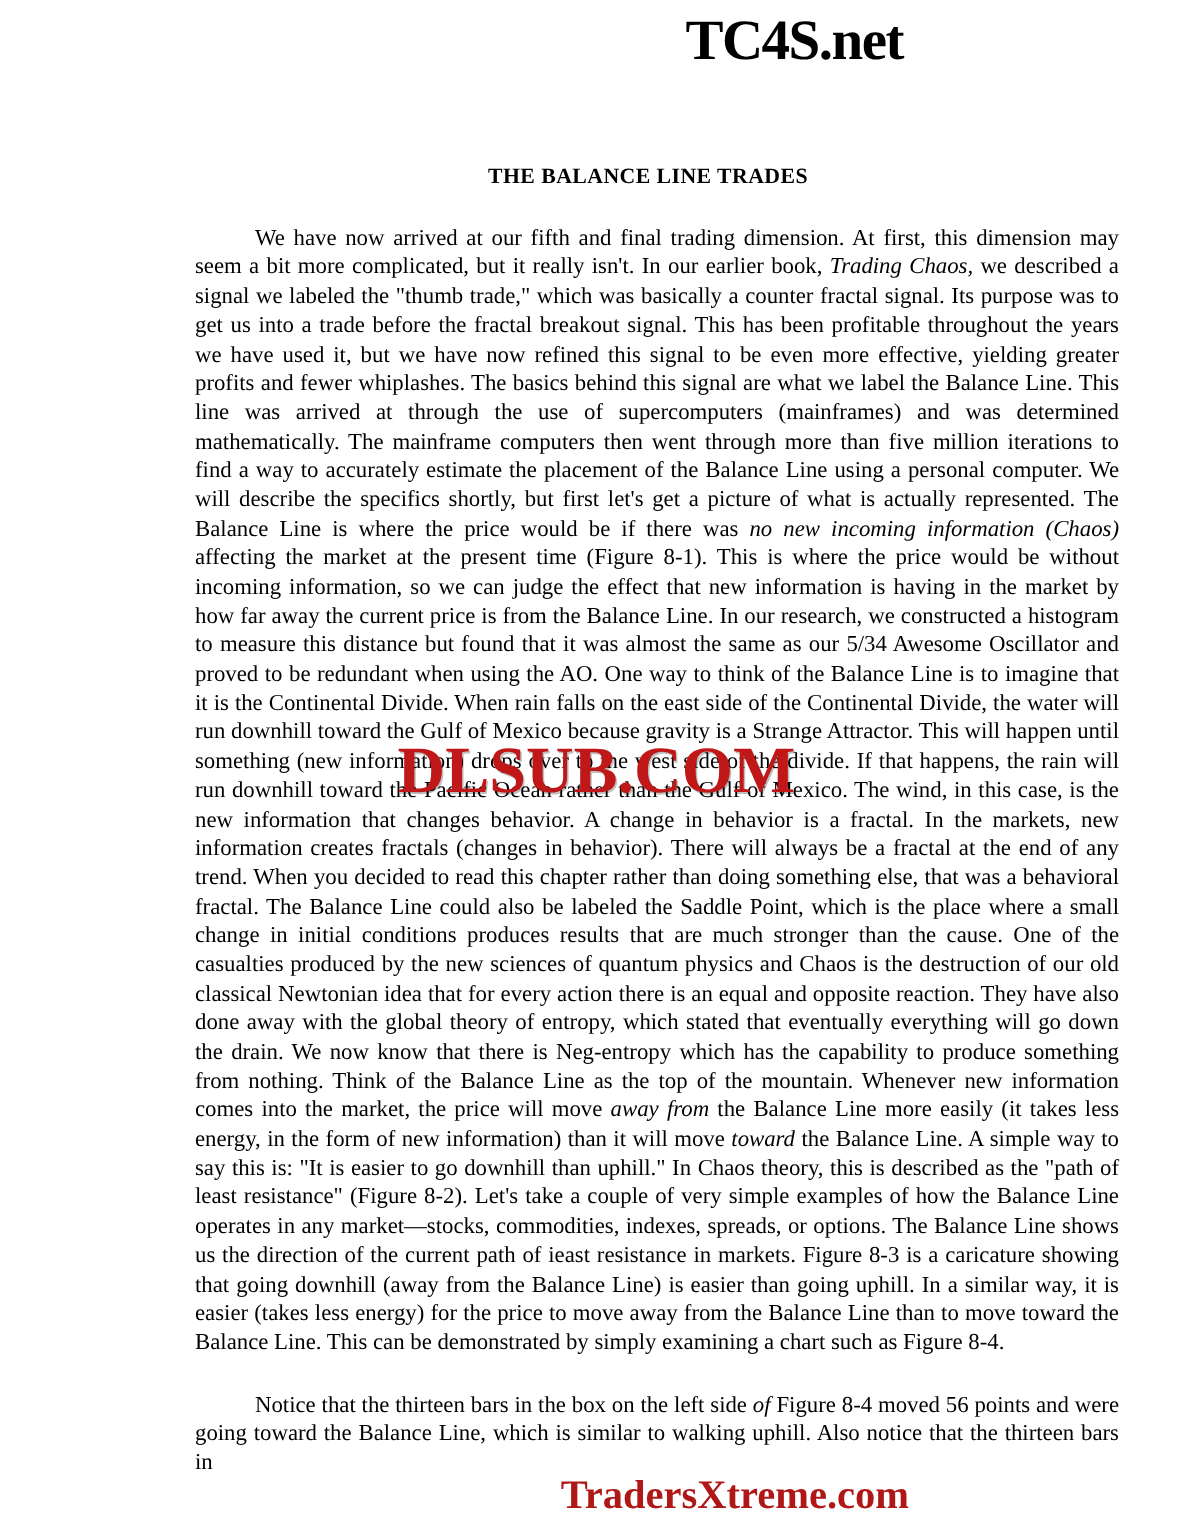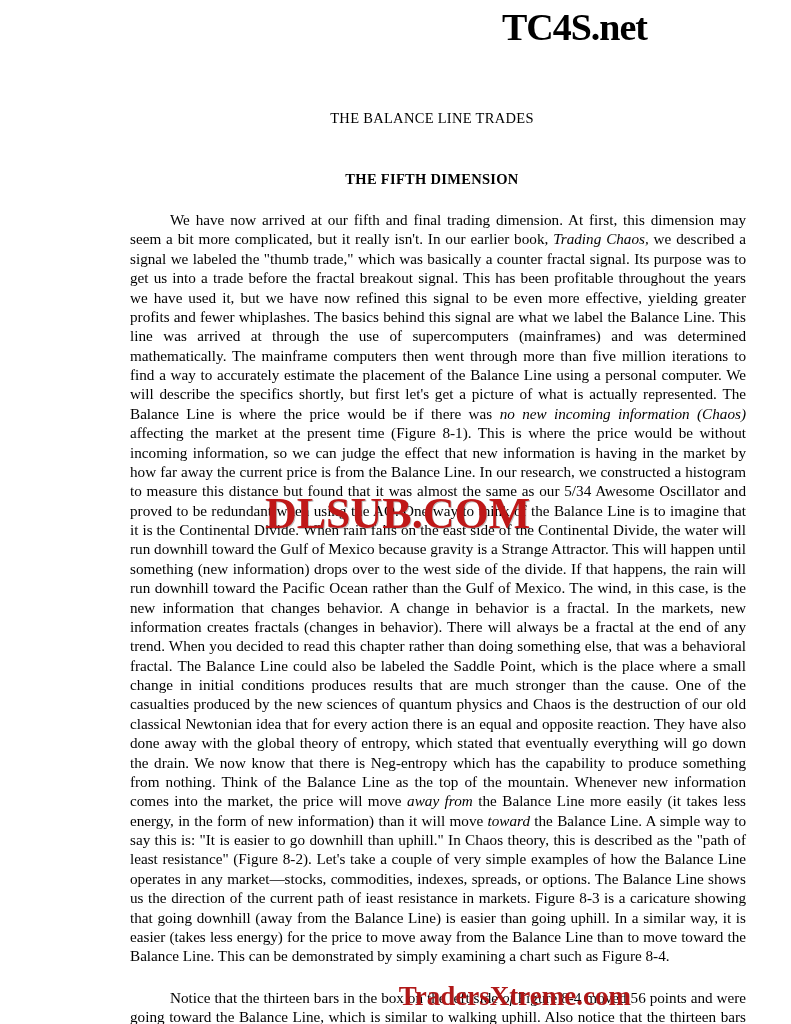--- a/index.html
+++ b/index.html
@@ -14,36 +14,35 @@
     overflow: hidden;
     font-family: "Liberation Serif", serif;
     color: #000000;
   }
   .page {
     position: absolute;
     left: 0; top: 0;
     width: 626px;
     height: 1024px;
     background: #ffffff;
-    padding-left: 45px;
   }
   .watermark-top {
     position: absolute;
     right: 24px;
     top: 8px;
     font-family: "Liberation Serif", serif;
     font-size: 38px;
     font-weight: bold;
     color: #000000;
     letter-spacing: -1px;
     line-height: 1;
   }
   .watermark-bottom {
     position: absolute;
-    right: 40px;
+    right: 20px;
     bottom: 14px;
     font-family: "Liberation Serif", serif;
     font-size: 27px;
     font-weight: bold;
     color: #b01818;
     line-height: 1;
   }
   .watermark-center {
     position: absolute;
     left: 265px;
@@ -58,21 +57,21 @@
     z-index: 5;
   }
   .content {
     position: absolute;
     left: 118px;
     top: 110px;
     width: 628px;
   }
   h1.doc-title {
     font-size: 14.5px;
-    font-weight: normal;
+    font-weight: bold;
     text-align: center;
     margin: 0 0 0 0;
     letter-spacing: 0.3px;
   }
   h2.doc-subtitle {
     font-size: 14.5px;
     font-weight: bold;
     text-align: center;
     margin: 44px 0 0 0;
     letter-spacing: 0.3px;
@@ -96,21 +95,20 @@
 <body>
 
 <div class="page">
 
   <div class="watermark-top">TC4S.net</div>
 
   <div class="content">
 
     <h1 class="doc-title">THE BALANCE LINE TRADES</h1>
 
-    <h2 class="doc-subtitle">THE FIFTH DIMENSION</h2>
 
     <p class="body-text"><span>We have now arrived at our fifth and final trading dimension. At first, this dimension may seem a bit more complicated, but it really isn't. In our earlier book, </span><span class="it">Trading Chaos,</span><span> we described a signal we labeled the "thumb trade," which was basically a counter fractal signal. Its purpose was to get us into a trade before the fractal breakout signal. This has been profitable throughout the years we have used it, but we have now refined this signal to be even more effective, yielding greater profits and fewer whiplashes. The basics behind this signal are what we label the Balance Line. This line was arrived at through the use of supercomputers (mainframes) and was determined mathematically. The mainframe computers then went through more than five million iterations to find a way to accurately estimate the placement of the Balance Line using a personal computer. We will describe the specifics shortly, but first let's get a picture of what is actually represented. The Balance Line is where the price would be if there was </span><span class="it">no new incoming information (Chaos)</span><span> affecting the market at the present time (Figure 8-1). This is where the price would be without incoming information, so we can judge the effect that new information is having in the market by how far away the current price is from the Balance Line. In our research, we constructed a histogram to measure this distance but found that it was almost the same as our 5/34 Awesome Oscillator and proved to be redundant when using the AO. One way to think of the Balance Line is to imagine that it is the Continental Divide. When rain falls on the east side of the Continental Divide, the water will run downhill toward the Gulf of Mexico because gravity is a Strange Attractor. This will happen until something (new information) drops over to the west side of the divide. If that happens, the rain will run downhill toward the Pacific Ocean rather than the Gulf of Mexico. The wind, in this case, is the new information that changes behavior. A change in behavior is a fractal. In the markets, new information creates fractals (changes in behavior). There will always be a fractal at the end of any trend. When you decided to read this chapter rather than doing something else, that was a behavioral fractal. The Balance Line could also be labeled the Saddle Point, which is the place where a small change in initial conditions produces results that are much stronger than the cause. One of the casualties produced by the new sciences of quantum physics and Chaos is the destruction of our old classical Newtonian idea that for every action there is an equal and opposite reaction. They have also done away with the global theory of entropy, which stated that eventually everything will go down the drain. We now know that there is Neg-entropy which has the capability to produce something from nothing. Think of the Balance Line as the top of the mountain. Whenever new information comes into the market, the price will move </span><span class="it">away from</span><span> the Balance Line more easily (it takes less energy, in the form of new information) than it will move </span><span class="it">toward</span><span> the Balance Line. A simple way to say this is: "It is easier to go downhill than uphill." In Chaos theory, this is described as the "path of least resistance" (Figure 8-2). Let's take a couple of very simple examples of how the Balance Line operates in any market—stocks, commodities, indexes, spreads, or options. The Balance Line shows us the direction of the current path of ieast resistance in markets. Figure 8-3 is a caricature showing that going downhill (away from the Balance Line) is easier than going uphill. In a similar way, it is easier (takes less energy) for the price to move away from the Balance Line than to move toward the Balance Line. This can be demonstrated by simply examining a chart such as Figure 8-4.</span></p>
 
 
     <p class="body-text"><span>Notice that the thirteen bars in the box on the left side </span><span class="it">of</span><span> Figure 8-4 moved 56 points and were going toward the Balance Line, which is similar to walking uphill. Also notice that the thirteen bars in</span></p>
 
   </div>
 
   <div class="watermark-center">DLSUB.COM</div>
 

